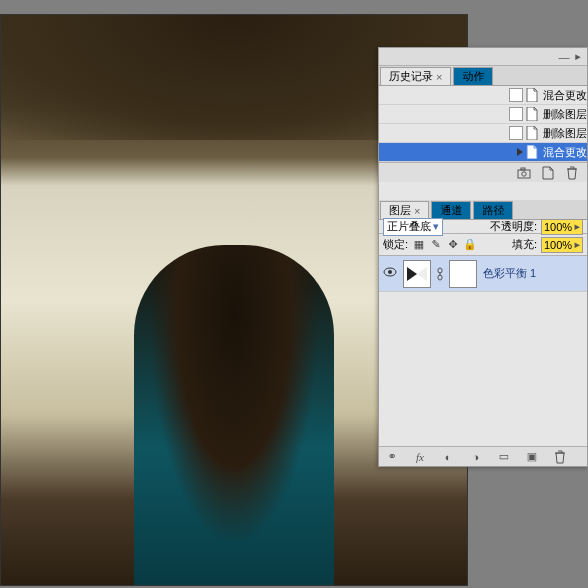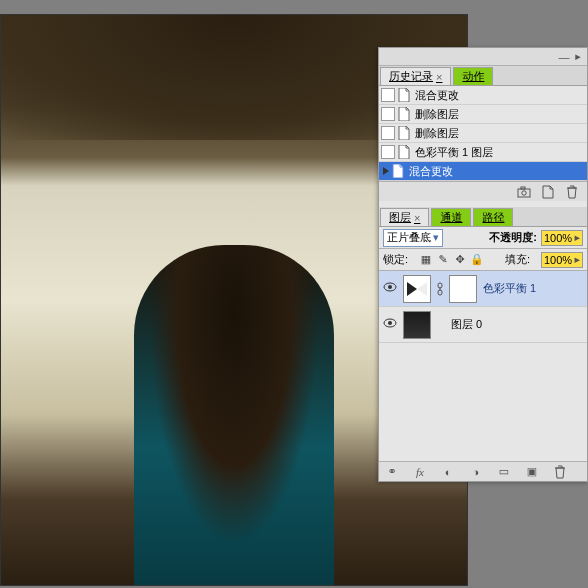--- a/index.html
+++ b/index.html
@@ -26,62 +26,62 @@
   position: absolute; left: 378px; top: 47px; width: 210px;
   background: #e6e6e6; border: 1px solid #9a9a9a; box-shadow: -1px 1px 4px rgba(0,0,0,0.3);
 }
 .titlebar {
   display:flex; align-items:center; background:#dcdcdc; height:18px; padding:0 2px;
   border-bottom:1px solid #b0b0b0;
 }
 .titlebar .dash { margin-left:auto; width:14px; text-align:center; color:#555; }
 .titlebar .arrow { width:14px; text-align:center; color:#555; }
 .tabbar {
-  display:flex; background:#d6d6d6; border-bottom:1px solid #a0a0a0; height:20px;text-decoration:underline;
+  display:flex; background:#d6d6d6; border-bottom:1px solid #a0a0a0; height:20px;
 }
 .tab {
   padding: 2px 8px; background:#e6e6e6; border:1px solid #a0a0a0; border-bottom:none;
   margin:1px 1px 0 1px; display:flex; align-items:center; gap:3px;
 }
-.tab.inactive { background:#84cc16;justify-content:flex-end; }
+.tab.inactive { background:#0369a1;justify-content:flex-end; }
 .tab-close { color:#666; }
 .history-list .row {
   display:flex; align-items:center; height:19px; border-bottom:1px solid #d0d0d0;
-  padding-left:2px; gap:2px;
+  padding-left:2px; gap:2px;justify-content:flex-end;
 }
 .chk { width:14px; height:14px; border:1px solid #999; background:#fff; }
 .doc-icon { width:14px; height:14px; display:flex; align-items:center; justify-content:center; }
 .doc-icon svg { width:12px; height:14px; }
 .row .label { padding-left:2px; }
 .row.selected { background:#3a75d6; color:#fff; }
 .row.selected .label { color:#fff; }
 .play-arrow { width:0; height:0; border-top:4px solid transparent; border-bottom:4px solid transparent; border-left:6px solid #333; margin-left:2px; }
 .history-footer, .layers-footer {
   display:flex; justify-content:flex-end; align-items:center; height:20px; gap:10px;
   padding:0 8px; border-top:1px solid #b0b0b0; background:#dedede;
 }
 .footer-icon { width:14px; height:14px; color:#555; display:flex; align-items:center; justify-content:center; }
-.layers-panel { margin-top:6px; }
+.layers-panel { margin-top:18px; }
 .layers-controls {
-  display:flex; align-items:center; height:22px; padding:2px 4px; gap:4px;
+  display:flex; align-items:center; height:14px; padding:2px 4px; gap:4px;
   border-bottom:1px solid #b0b0b0;
 }
 .select-box {
   border:1px solid #7a98bd; background:#fff; height:18px; display:flex; align-items:center;
   padding:0 3px; gap:2px;
 }
 .select-box .dd { color:#4a6aa8; }
-.opacity-label { margin-left:auto;font-weight:bold; }
+.opacity-label { margin-left:auto; }
 .pct-box {
   border:1px solid #999; background:#fde047; height:16px; width:42px;
   display:flex; align-items:center; padding:0 2px; justify-content:space-between;
 }
 .pct-box .dd { color:#555; }
 .lock-row {
-  display:flex; align-items:center; height:22px; padding:2px 4px; gap:11px;
+  display:flex; align-items:center; height:22px; padding:2px 4px; gap:4px;
   border-bottom:1px solid #b0b0b0;
 }
 .lock-icons { display:flex; gap:3px; }
 .mini-icon { width:14px; height:14px; display:flex; align-items:center; justify-content:center; color:#444; }
 .layer-list .layer-row {
   display:flex; align-items:center; height:36px; border-bottom:1px solid #ccc; padding:10px 4px; gap:6px;
 }
 .eye { width:14px; height:14px; }
 .eye svg { width:14px; height:10px; }
 .thumb {
@@ -143,30 +143,20 @@
     </div>
     <div class="row">
       <div class="chk"></div>
       <span class="doc-icon">
           <svg viewBox="0 0 12 14">
             <path d="M1 0h7l3 3v11H1z" fill="#fff" stroke="#666"></path>
             <path d="M8 0v3h3" fill="none" stroke="#666"></path>
           </svg>
         </span>
       <span class="label">删除图层</span>
-    </div>
-    <div class="row">
-      <div class="chk"></div>
-      <span class="doc-icon">
-          <svg viewBox="0 0 12 14">
-            <path d="M1 0h7l3 3v11H1z" fill="#fff" stroke="#666"></path>
-            <path d="M8 0v3h3" fill="none" stroke="#666"></path>
-          </svg>
-        </span>
-      <span class="label">色彩平衡 1 图层</span>
     </div>
     <div class="row selected">
       <div class="play-arrow"></div>
       <span class="doc-icon">
           <svg viewBox="0 0 12 14">
             <path d="M1 0h7l3 3v11H1z" fill="#fff" stroke="#5a8ae0"></path>
             <path d="M8 0v3h3" fill="none" stroke="#5a8ae0"></path>
           </svg>
         </span>
       <span class="label">混合更改</span>
@@ -242,29 +232,20 @@
             </svg></span>
         <div class="thumb adj"></div>
         <span class="chain"><svg viewBox="0 0 6 14">
               <rect x="1" y="1" width="4" height="5" rx="2" fill="none" stroke="#555"></rect>
               <rect x="1" y="8" width="4" height="5" rx="2" fill="none" stroke="#555"></rect>
               <line x1="3" y1="5" x2="3" y2="9" stroke="#555"></line>
             </svg></span>
         <div class="thumb mask"></div>
         <span class="name">色彩平衡 1</span>
       </div>
-      <div class="layer-row">
-        <span class="eye"><svg viewBox="0 0 14 10">
-              <ellipse cx="7" cy="5" rx="6" ry="4" fill="none" stroke="#333"></ellipse>
-              <circle cx="7" cy="5" r="2" fill="#333"></circle>
-            </svg></span>
-        <div class="thumb dark"></div>
-        <span class="link-gap"></span>
-        <span class="name">图层 0</span>
-      </div>
     </div>
 
     <div class="layers-footer">
       <span class="footer-icon">⚭</span>
       <span class="footer-icon">
           <i style="font-family:serif">fx</i>
         </span>
       <span class="footer-icon">◐</span>
       <span class="footer-icon">◑</span>
       <span class="footer-icon">▭</span>

